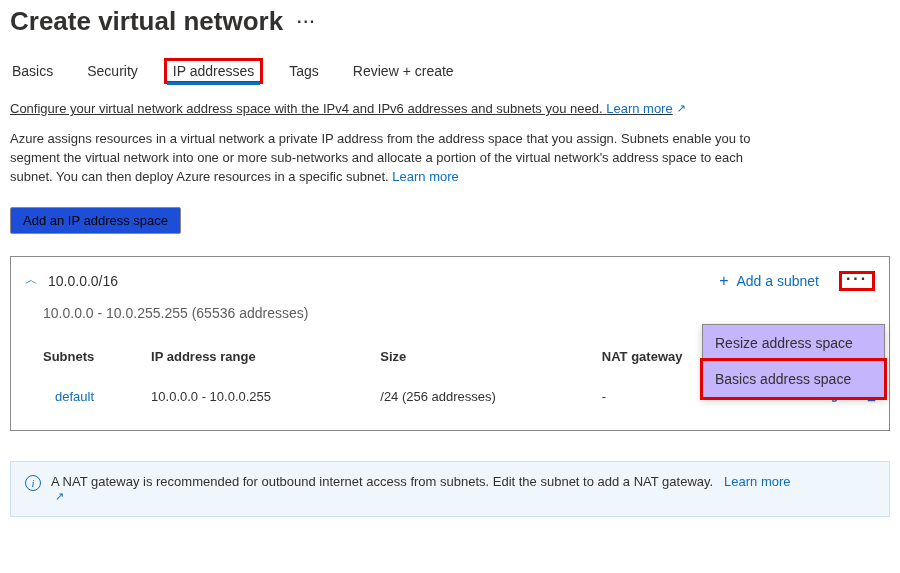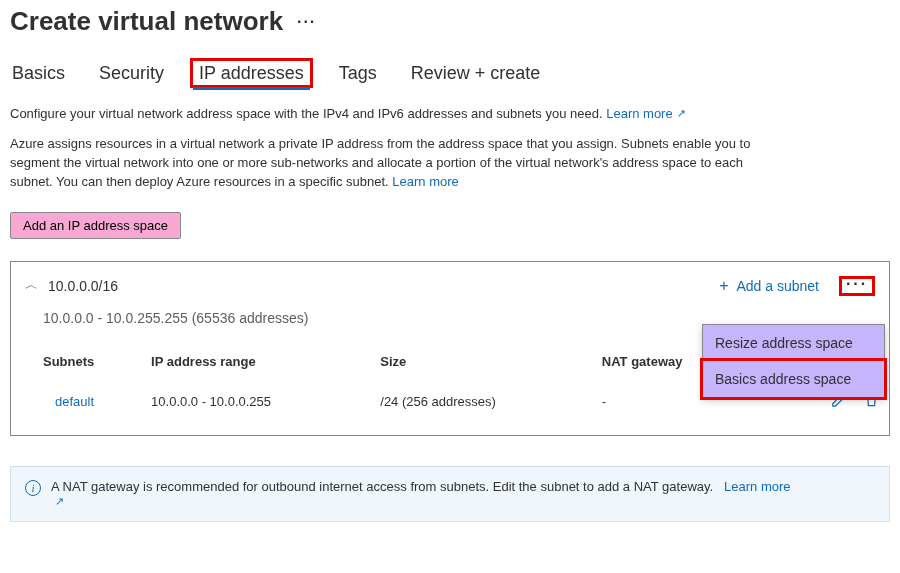--- a/index.html
+++ b/index.html
@@ -8,36 +8,36 @@
     font-size: 13px;
     color: #323130;
     background: #fff;
     width: 900px;
     padding: 0 10px;
   }
   .title-row { display:flex; align-items:center; gap:14px; padding:6px 0 18px 0;}
   .page-title { font-size: 26px; font-weight: 600; }
   .ellipsis { font-size:16px; color:#323130; letter-spacing:1px; font-weight:bold; }
 
-  .tabbar { display:flex; gap:30px; padding: 4px 0 14px 0; font-size:18px;}
+  .tabbar { display:flex; gap:30px; padding: 4px 0 14px 0; font-size:14px;}
   .tab { position:relative; padding: 4px 2px; cursor:pointer; }
   .tab-active { font-weight:400; }
   .tab-active::after {
     content:""; position:absolute; left:-3px; right:-3px; bottom:-2px;
     height:3px; background:#0f6cbd;
   }
   .red-box { border: 3px solid #e50000; padding: 2px 6px; margin:-4px -8px;}
   
-  .intro1 { padding: 4px 0 14px 0; color:#323130;}
+  .intro1 { padding: 4px 0 14px 0; color:#323130;text-decoration:underline;}
   .intro2 { padding: 0 0 20px 0; color:#323130; max-width: 760px; line-height:1.45;}
   .link { color:#0f6cbd; cursor:pointer; }
   .ext-icon { display:inline-block; margin-left:4px; font-size:11px; color:#0f6cbd; position:relative; top:-1px;}
 
   .btn-outline {
-    border:1px solid #8a8886; background:#f9a8d4; padding:5px 12px; font-size:13px;
+    border:1px solid #8a8886; background:#1d4ed8; padding:5px 12px; font-size:13px;
     cursor:pointer; border-radius:2px;
   }
 
   .panel {
     border:1px solid #8a8886; margin-top:22px; padding: 0;
   }
   .panel-head {
     display:flex; align-items:center; padding:14px 14px 6px 14px; gap:10px;
     position:relative;
   }

